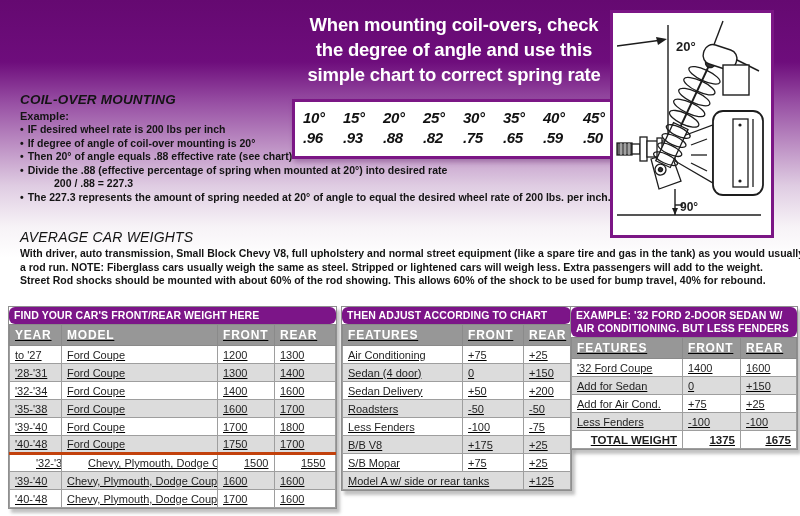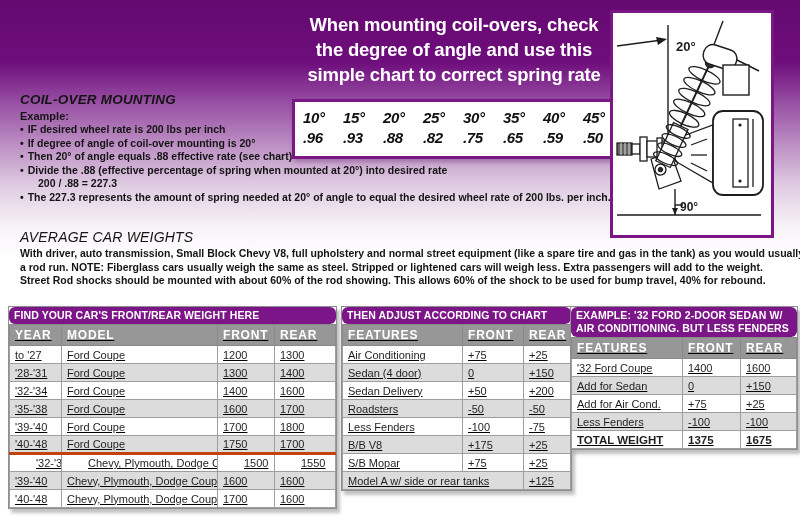--- a/index.html
+++ b/index.html
@@ -11,21 +11,21 @@
   
   .headline{position:absolute;left:284px;top:12px;width:340px;text-align:center;
     color:#fff;font-weight:700;font-size:18.5px;line-height:25px;letter-spacing:-0.2px;}
   .headline div{white-space:nowrap;}
   
   .coil{position:absolute;left:20px;top:92px;width:650px;color:#141414;}
   .coil h1{margin:0 0 3px 0;font-size:13.5px;font-style:italic;font-weight:800;letter-spacing:0.2px;}
   .coil .example{font-size:11px;font-weight:700;margin-bottom:1px;}
   .bullet{font-size:10.5px;font-weight:700;line-height:13.5px;white-space:nowrap;}
   .bullet .dot{margin-right:4px;}
-  .formula{font-size:10.5px;font-weight:700;line-height:13.5px;margin-left:18px;}
+  .formula{font-size:10.5px;font-weight:700;line-height:13.5px;margin-left:34px;}
   
   .angle-box{position:absolute;left:292px;top:99px;width:320px;height:48px;background:#fff;
     border:3px solid #7B1685;box-shadow:2px 3px 5px rgba(80,15,90,.35);padding:6px 8px 0 8px;}
   .angle-row{display:flex;}
   .angle-row span{flex:1;text-align:left;font-size:15px;font-weight:800;font-style:italic;color:#111;letter-spacing:-0.4px;line-height:20px;}
   
   .illus-box{position:absolute;left:610px;top:10px;width:158px;height:222px;background:#fff;border:3px solid #7B1685;}
   .illus-box svg{display:block;}
   
   .weights{position:absolute;left:20px;top:229px;width:775px;color:#141414;}
@@ -36,21 +36,21 @@
     box-shadow:3px 4px 3px rgba(120,120,120,.45);}
   .tbl-title{background:#7C1588;color:#fff;font-weight:800;font-size:10.5px;line-height:13px;
     padding:2px 5px;letter-spacing:0.1px;border-radius:6px;}
   table{border-collapse:collapse;width:100%;table-layout:fixed;background:#a21caf;text-decoration:underline;}
   th{background:#979797;color:#fff;font-weight:800;font-size:12px;letter-spacing:0.8px;
     text-align:left;padding:2px 5px;border:1px solid #8a8a8a;height:16px;}
   td{font-size:11px;color:#1f1f1f;padding:1px 5px;border:1px solid #9e9e9e;height:18px;
     box-sizing:border-box;overflow:hidden;white-space:nowrap;background:#fff;}
   tbody tr:nth-child(even) td{background:#DCDCDC;}
   tr.group-start td{border-top:3px solid #c2410c;padding-left:26px;}
-  tr.total td{font-weight:800;font-size:11.5px;}
+  tr.total td{font-weight:800;font-size:11.5px;text-align:right;}
 </style>
 </head>
 <body>
 
 <div class="page">
 
   <div class="headline">
     <div>When mounting coil-overs, check</div>
     <div>the degree of angle and use this</div>
     <div>simple chart to correct spring rate</div>

